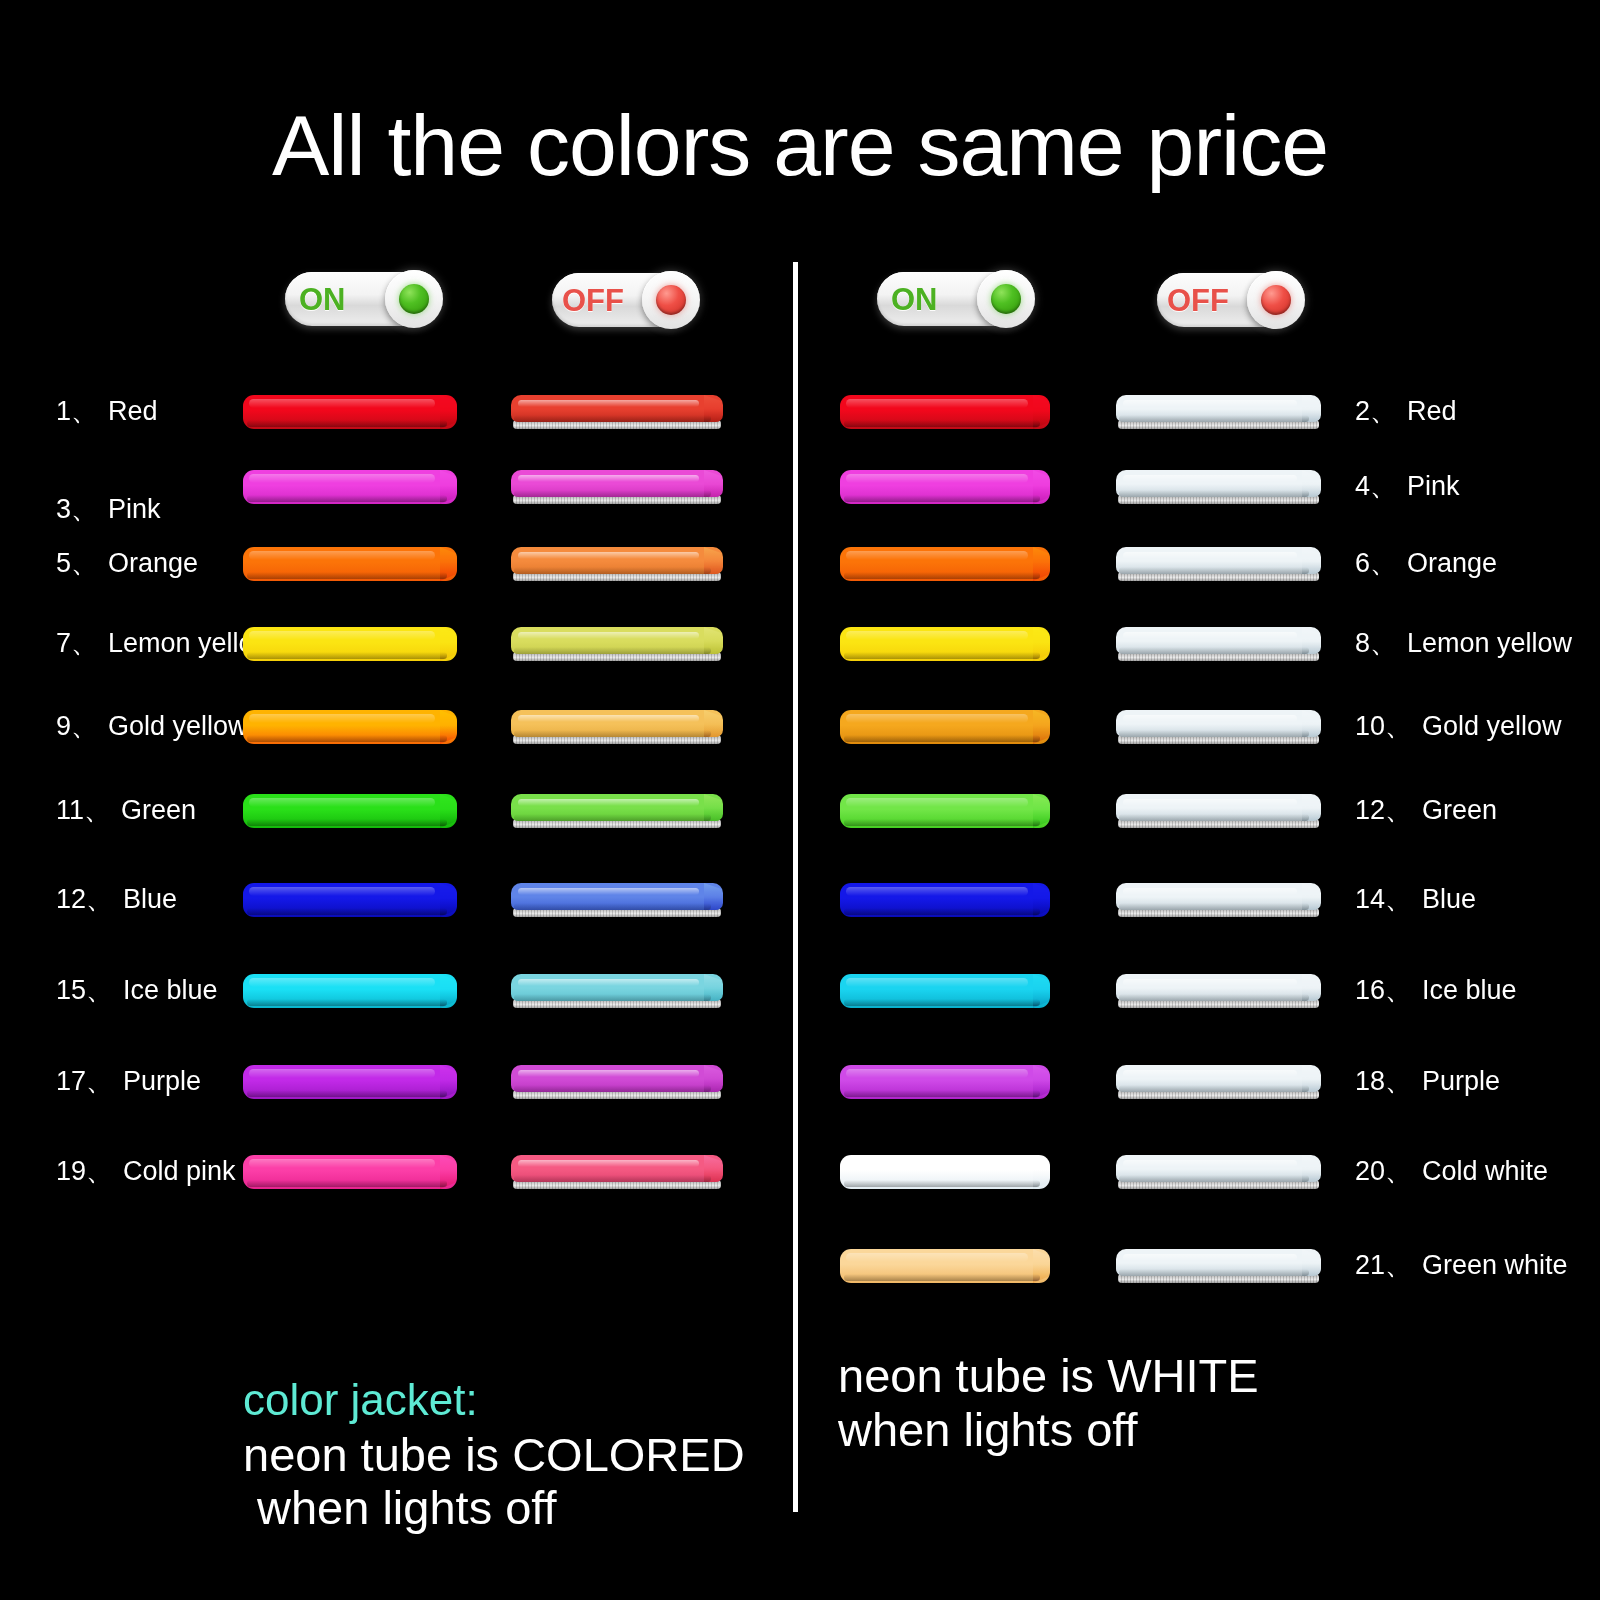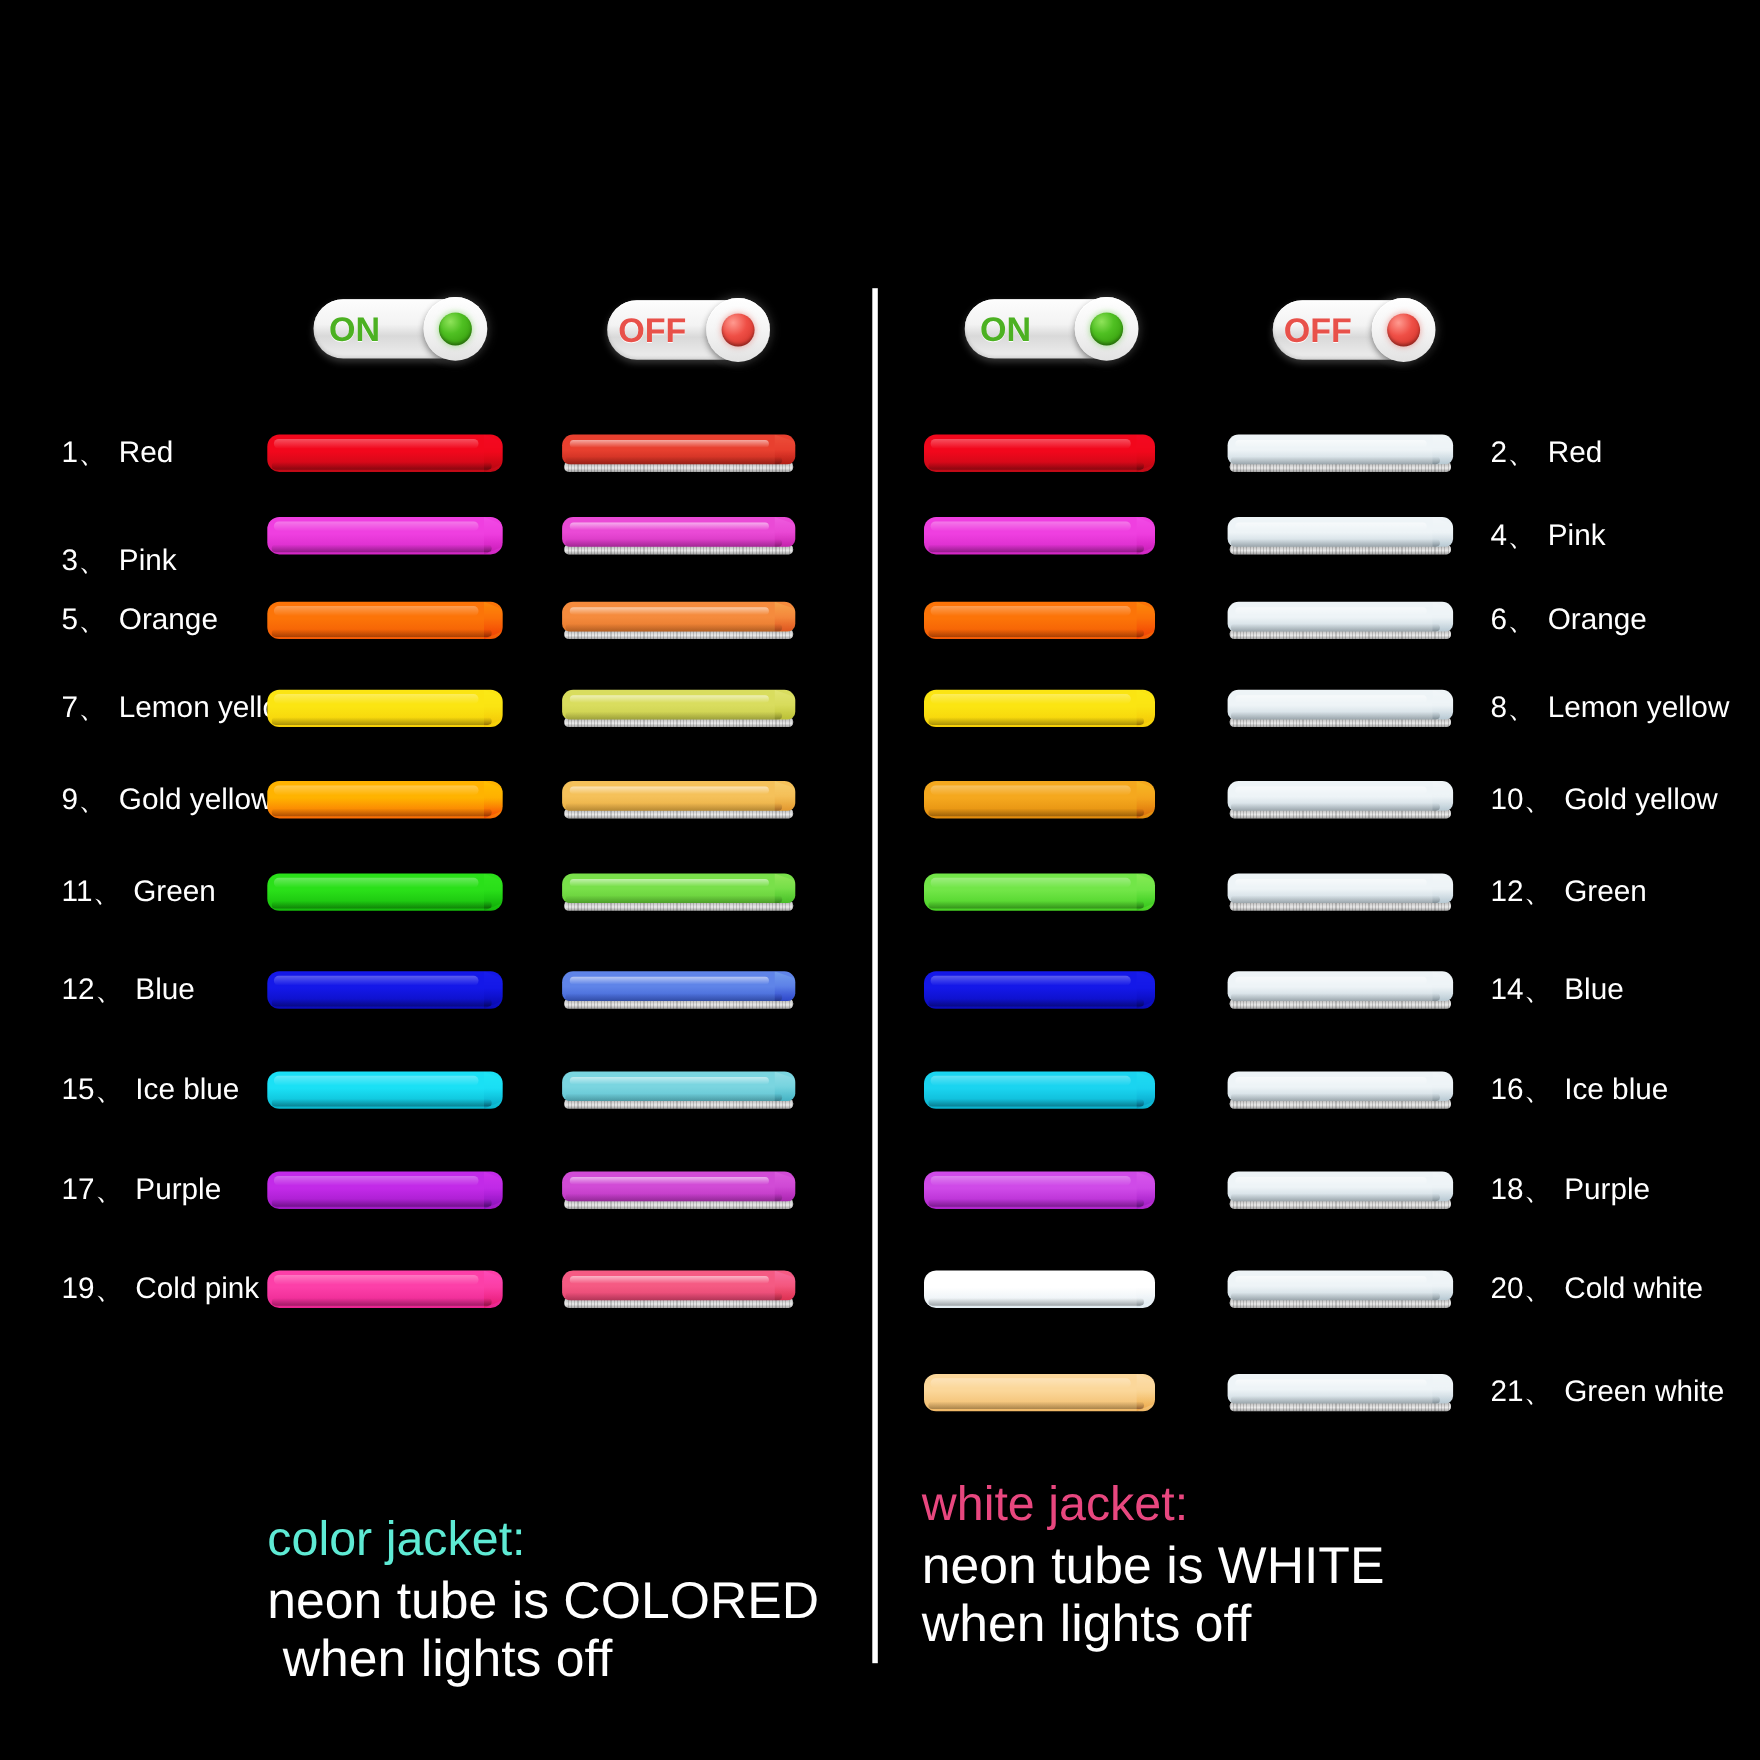--- a/index.html
+++ b/index.html
@@ -152,20 +152,21 @@
   }
   .cap .l1{margin-top:6px;}
   .cap .l2{margin-top:4px;}
   .cap.left .l2{padding-left:14px;}
 </style>
 </head>
 <body>
 
 <div class="stage">
 
+  <div class="title">All the colors are same price</div>
 
   <div class="divider"></div>
 
   <div class="toggle on" style="left:285px;top:272px;">
     <span class="tlabel">ON</span>
     <span class="knob">
         <span class="dot green"></span>
       </span>
   </div>
   <div class="toggle off" style="left:552px;top:273px;">
@@ -527,18 +528,17 @@
       </div>
       <div class="rowlab right" style="left: 1355px; top: 1252px;"><span class="num">21、</span><span class="nm">Green white</span></div>
     </div>
 
   <div class="cap left" style="left:243px;top:1345px;">
     <div class="hdr" style="color: #5eead4; margin-top: 32px;">color jacket:</div>
     <div class="l1">neon tube is COLORED</div>
     <div class="l2">when lights off</div>
   </div>
   <div class="cap right" style="left:838px;top:1345px;">
-    <div class="hdr" style="color: rgb(232, 71, 127);">white jacket:</div>
     <div class="l1">neon tube is WHITE</div>
     <div class="l2">when lights off</div>
   </div>
 
 </div>
 
 </body></html>

